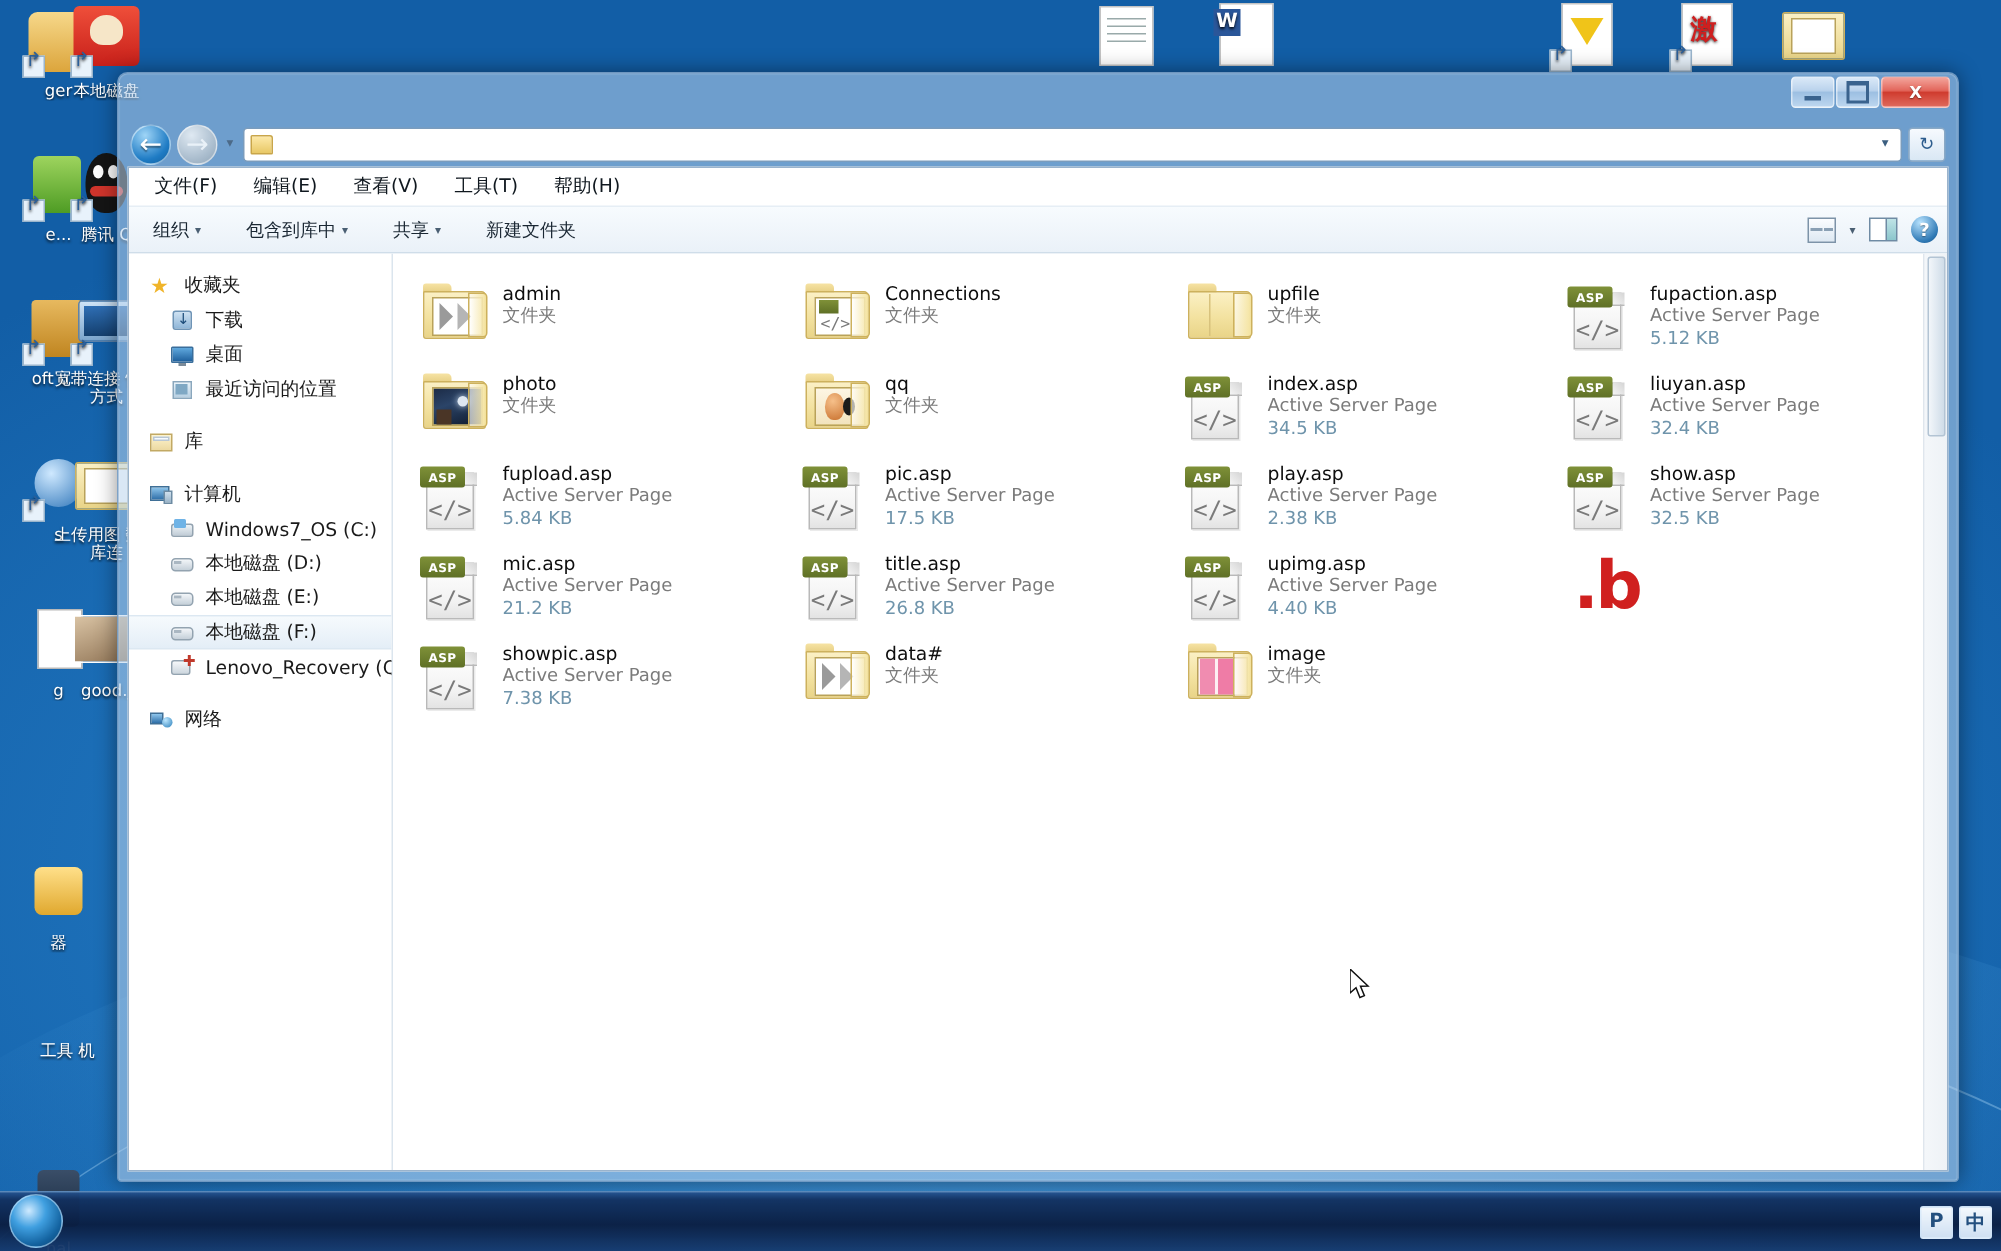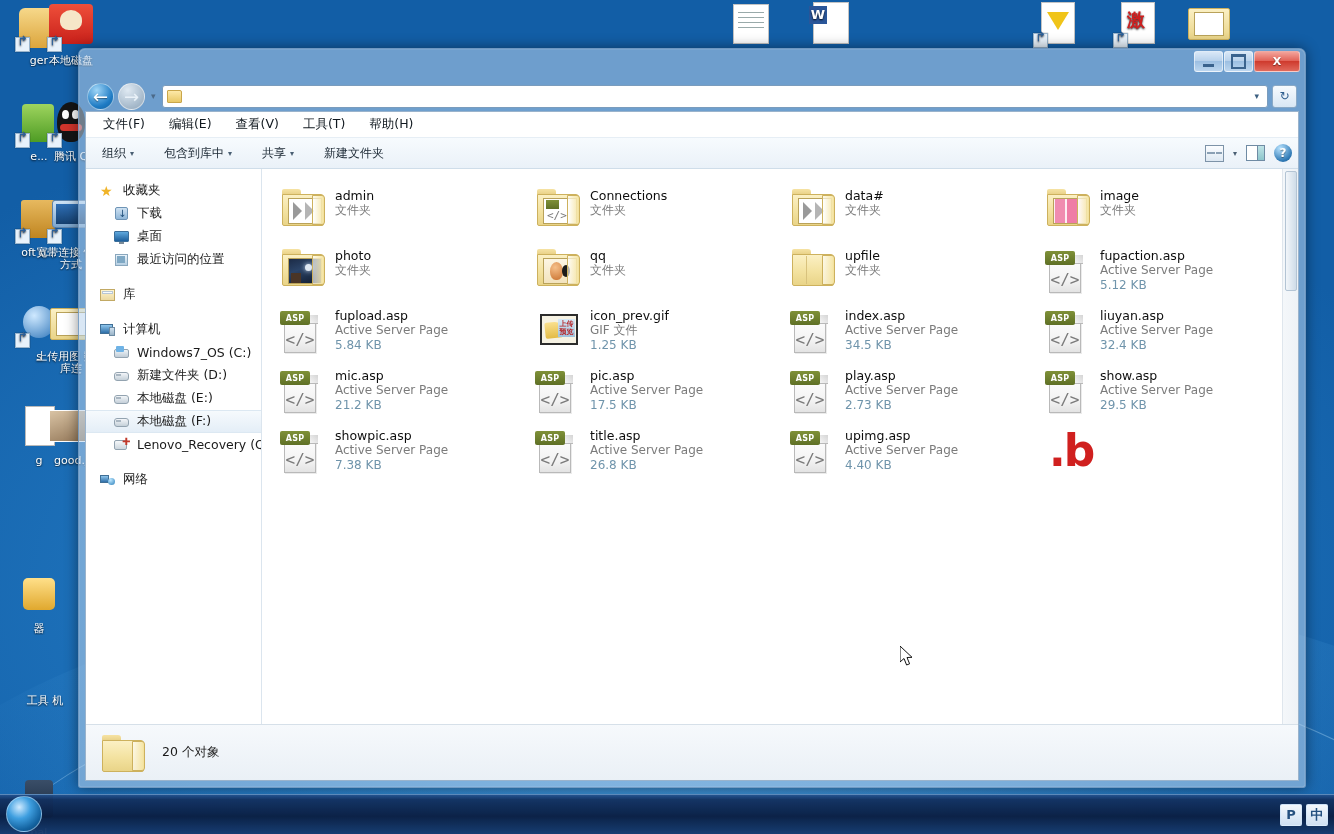--- a/index.html
+++ b/index.html
@@ -515,21 +515,21 @@
                   <span style="position:absolute;left:0;top:4px;width:15px;height:9px;background:linear-gradient(#eef3f7,#c0ccd6);border:1px solid #93a3b0;border-radius:2px;"></span>
                   <span style="position:absolute;left:2px;top:1px;width:8px;height:6px;background:#6fb3e6;border-radius:1px;"></span>
                 </span>
                 <span>Windows7_OS (C:)</span>
               </div>
               <div class="navitem child">
                 <span class="nicon">
                   <span style="position:absolute;left:0;top:4px;width:15px;height:9px;background:linear-gradient(#f3f6f9,#c5d0d9);border:1px solid #93a3b0;border-radius:3px;"></span>
                   <span style="position:absolute;left:2px;top:6px;width:5px;height:2px;background:#fff;border:1px solid #aab7c2;"></span>
                 </span>
-                <span>新建文件夹 (D:)</span>
+                <span>本地磁盘 (D:)</span>
               </div>
               <div class="navitem child">
                 <span class="nicon">
                   <span style="position:absolute;left:0;top:4px;width:15px;height:9px;background:linear-gradient(#f3f6f9,#c5d0d9);border:1px solid #93a3b0;border-radius:3px;"></span>
                   <span style="position:absolute;left:2px;top:6px;width:5px;height:2px;background:#fff;border:1px solid #aab7c2;"></span>
                 </span>
                 <span>本地磁盘 (E:)</span>
               </div>
               <div class="navitem child sel">
                 <span class="nicon">
@@ -667,34 +667,20 @@
                     <span class="fr"></span>
                   </span>
                 </span>
                 <div class="meta">
                   <div class="fname">qq</div>
                   <div class="ftype">文件夹</div>
                 </div>
               </div>
               <div class="fitem">
                 <span class="ico">
-                  <span class="gifico">
-                    <span class="g1"></span>
-                    <span class="g2"></span>
-                    <span class="gt">上传<br>预览</span>
-                  </span>
-                </span>
-                <div class="meta">
-                  <div class="fname">icon_prev.gif</div>
-                  <div class="ftype">GIF 文件</div>
-                  <div class="fsize">1.25 KB</div>
-                </div>
-              </div>
-              <div class="fitem">
-                <span class="ico">
                   <span class="aspico">
                     <span class="pg"></span>
                     <span class="fold"></span>
                     <span class="code">&lt;/&gt;</span>
                     <span class="tag">ASP</span>
                   </span>
                 </span>
                 <div class="meta">
                   <div class="fname">pic.asp</div>
                   <div class="ftype">Active Server Page</div>
@@ -767,21 +753,21 @@
                   <span class="aspico">
                     <span class="pg"></span>
                     <span class="fold"></span>
                     <span class="code">&lt;/&gt;</span>
                     <span class="tag">ASP</span>
                   </span>
                 </span>
                 <div class="meta">
                   <div class="fname">play.asp</div>
                   <div class="ftype">Active Server Page</div>
-                  <div class="fsize">2.73 KB</div>
+                  <div class="fsize">2.38 KB</div>
                 </div>
               </div>
               <div class="fitem">
                 <span class="ico">
                   <span class="aspico">
                     <span class="pg"></span>
                     <span class="fold"></span>
                     <span class="code">&lt;/&gt;</span>
                     <span class="tag">ASP</span>
                   </span>
@@ -844,45 +830,35 @@
                   <span class="aspico">
                     <span class="pg"></span>
                     <span class="fold"></span>
                     <span class="code">&lt;/&gt;</span>
                     <span class="tag">ASP</span>
                   </span>
                 </span>
                 <div class="meta">
                   <div class="fname">show.asp</div>
                   <div class="ftype">Active Server Page</div>
-                  <div class="fsize">29.5 KB</div>
+                  <div class="fsize">32.5 KB</div>
                 </div>
               </div>
               <div class="fitem">
                 <span class="ico">
                   <span class="exeico">.b</span>
                 </span>
               </div>
             </div>
           <div id="vscroll">
             <div class="thumbb"></div>
           </div>
         </div>
       </div>
 
-      <div id="details">
-        <div class="dico">
-          <div class="folder" style="left:0;top:4px;">
-            <div class="tab"></div>
-              <div class="bk"></div>
-              <div class="fr"></div>
-          </div>
-        </div>
-        <div class="dtext">20 个对象</div>
-      </div>
 
     </div>
   </div>
 
   <svg id="cursor" width="14" height="21" viewBox="0 0 14 21" style="position:absolute;left:900px;top:646px;">
     <polygon points="0,0 0,16 4,12.5 6.6,19 9.6,17.8 7,11.5 12,11.3" fill="#ffffff" stroke="#111" stroke-width="1"></polygon>
   </svg>
 
   <div id="taskbar">
     <div class="startorb"></div>

